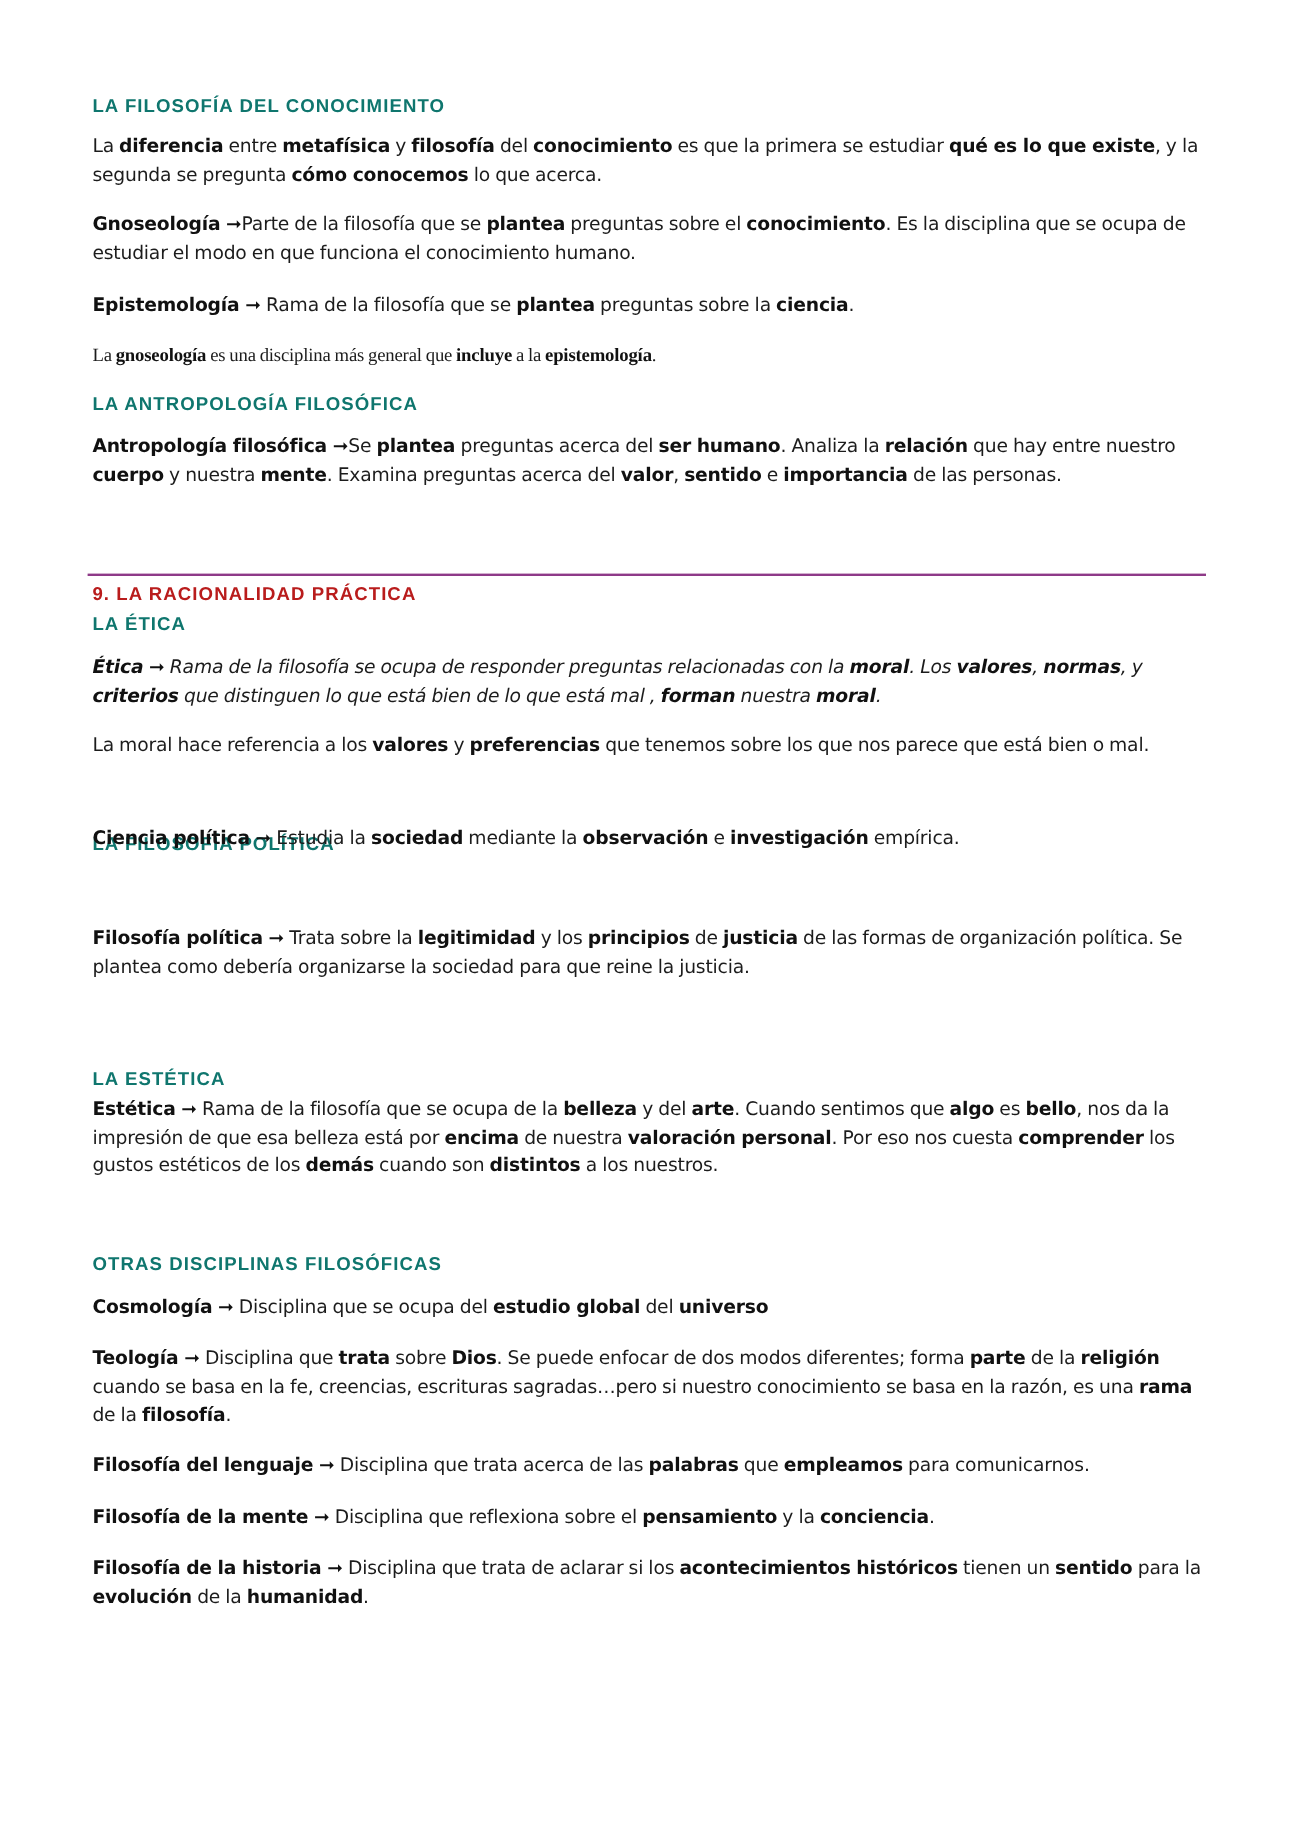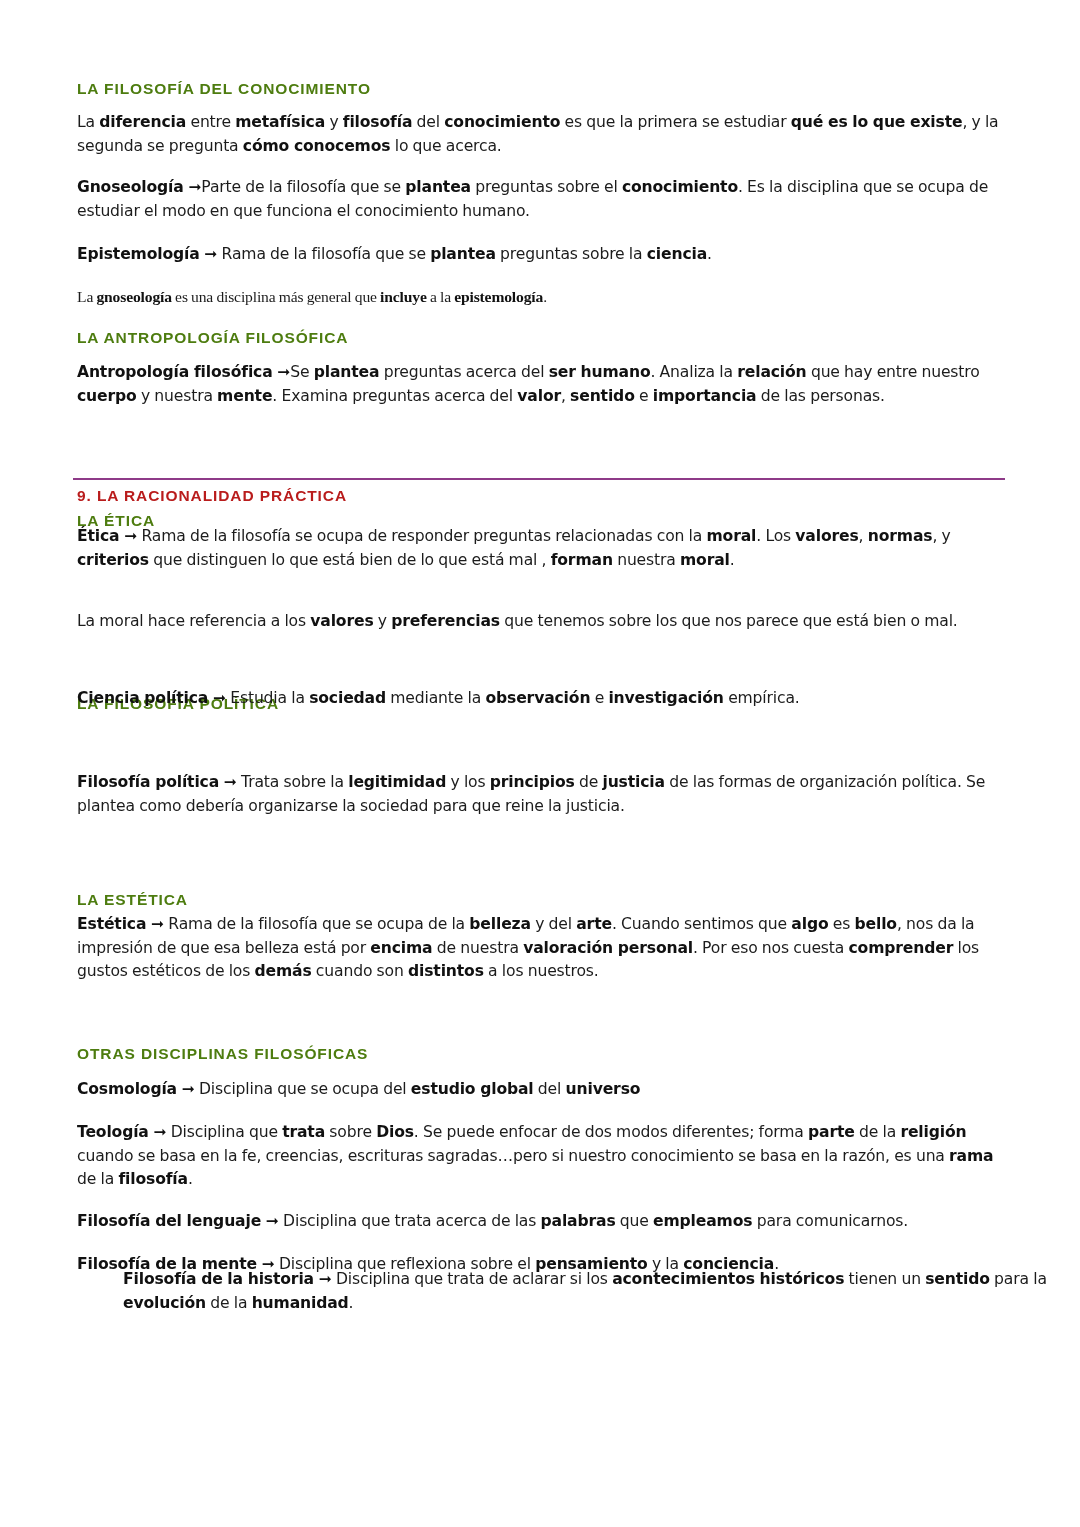--- a/index.html
+++ b/index.html
@@ -12,21 +12,21 @@
       color: #1a1a1a;
     }
     .page { position: absolute; left: 0; top: 0; width: 1080px; height: 1527px; }
     .heading {
       position: absolute;
       left: 77px;
       font-family: "Liberation Sans", sans-serif;
       font-weight: bold;
       font-size: 15.5px;
       letter-spacing: 0.9px;
-      color: #4d7c0f;
+      color: #0f766e;
       white-space: nowrap;
     }
     .heading.dark { color: #b91c1c; }
     .para {
       position: absolute;
       left: 77px;
       width: 930px;
       font-size: 15.6px;
       line-height: 23.5px;
       letter-spacing: -0.15px;
@@ -54,30 +54,30 @@
   <div class="para" style="top:243px;"><b>Epistemología ➞</b><span> Rama de la filosofía que se </span><b>plantea</b><span> preguntas sobre la </span><b>ciencia</b><span>.</span></div>
   <div class="para" style="top:285px;font-family:Liberation Serif, serif;"><span>La </span><b>gnoseología</b><span> es una disciplina más general que </span><b>incluye</b><span> a la </span><b>epistemología</b><span>.</span></div>
 
   <div class="heading" style="top:329px;">LA ANTROPOLOGÍA FILOSÓFICA</div>
   <div class="para" style="top:361px;"><b>Antropología filosófica ➞</b><span>Se </span><b>plantea</b><span> preguntas acerca del </span><b>ser humano</b><span>. Analiza la </span><b>relación</b><span> que hay entre nuestro </span><b>cuerpo</b><span> y nuestra </span><b>mente</b><span>. Examina preguntas acerca del </span><b>valor</b><span>, </span><b>sentido</b><span> e </span><b>importancia</b><span> de las personas.</span></div>
 
   <div class="divider"></div>
 
   <div class="heading dark" style="top:487px;">9. LA RACIONALIDAD PRÁCTICA</div>
   <div class="heading" style="top:512px;">LA ÉTICA</div>
-  <div class="para" style="top:525px;"><b>Ética ➞</b><span> Rama de la filosofía se ocupa de responder preguntas relacionadas con la </span><b>moral</b><span>. Los </span><b>valores</b><span>, </span><b>normas</b><span>, y </span><b>criterios</b><span> que distinguen lo que está bien de lo que está mal , </span><b>forman</b><span> nuestra </span><b>moral</b><span>.</span></div>
+  <div class="para" style="top:545px;font-style:italic;"><b>Ética ➞</b><span> Rama de la filosofía se ocupa de responder preguntas relacionadas con la </span><b>moral</b><span>. Los </span><b>valores</b><span>, </span><b>normas</b><span>, y </span><b>criterios</b><span> que distinguen lo que está bien de lo que está mal , </span><b>forman</b><span> nuestra </span><b>moral</b><span>.</span></div>
   <div class="para" style="top:610px;"><span>La moral hace referencia a los </span><b>valores</b><span> y </span><b>preferencias</b><span> que tenemos sobre los que nos parece que está bien o mal.</span></div>
 
   <div class="heading" style="top:695px;">LA FILOSOFÍA POLÍTICA</div>
   <div class="para" style="top:687px;"><b>Ciencia política ➞</b><span> Estudia la </span><b>sociedad</b><span> mediante la </span><b>observación</b><span> e </span><b>investigación</b><span> empírica.</span></div>
   <div class="para" style="top:771px;"><b>Filosofía política ➞</b><span> Trata sobre la </span><b>legitimidad</b><span> y los </span><b>principios</b><span> de </span><b>justicia</b><span> de las formas de organización política. Se plantea como debería organizarse la sociedad para que reine la justicia.</span></div>
 
   <div class="heading" style="top:880px;margin-top:11px;">LA ESTÉTICA</div>
   <div class="para" style="top:913px;"><b>Estética ➞</b><span> Rama de la filosofía que se ocupa de la </span><b>belleza</b><span> y del </span><b>arte</b><span>. Cuando sentimos que </span><b>algo</b><span> es </span><b>bello</b><span>, nos da la impresión de que esa belleza está por </span><b>encima</b><span> de nuestra </span><b>valoración personal</b><span>. Por eso nos cuesta </span><b>comprender</b><span> los gustos estéticos de los </span><b>demás</b><span> cuando son </span><b>distintos</b><span> a los nuestros.</span></div>
 
   <div class="heading" style="top:1045px;">OTRAS DISCIPLINAS FILOSÓFICAS</div>
   <div class="para" style="top:1078px;"><b>Cosmología ➞</b><span> Disciplina que se ocupa del </span><b>estudio global</b><span> del </span><b>universo</b></div>
   <div class="para" style="top:1121px;"><b>Teología ➞</b><span> Disciplina que </span><b>trata</b><span> sobre </span><b>Dios</b><span>. Se puede enfocar de dos modos diferentes; forma </span><b>parte</b><span> de la </span><b>religión</b><span> cuando se basa en la fe, creencias, escrituras sagradas…pero si nuestro conocimiento se basa en la razón, es una </span><b>rama</b><span> de la </span><b>filosofía</b><span>.</span></div>
   <div class="para" style="top:1210px;"><b>Filosofía del lenguaje ➞</b><span> Disciplina que trata acerca de las </span><b>palabras</b><span> que </span><b>empleamos</b><span> para comunicarnos.</span></div>
   <div class="para" style="top:1253px;"><b>Filosofía de la mente ➞</b><span> Disciplina que reflexiona sobre el </span><b>pensamiento</b><span> y la </span><b>conciencia</b><span>.</span></div>
-  <div class="para" style="top:1268px;margin-left:46px;"><b>Filosofía de la historia ➞</b><span> Disciplina que trata de aclarar si los </span><b>acontecimientos históricos</b><span> tienen un </span><b>sentido</b><span> para la </span><b>evolución</b><span> de la </span><b>humanidad</b><span>.</span></div>
+  <div class="para" style="top:1296px;"><b>Filosofía de la historia ➞</b><span> Disciplina que trata de aclarar si los </span><b>acontecimientos históricos</b><span> tienen un </span><b>sentido</b><span> para la </span><b>evolución</b><span> de la </span><b>humanidad</b><span>.</span></div>
 
 </div>
 
 </body></html>

